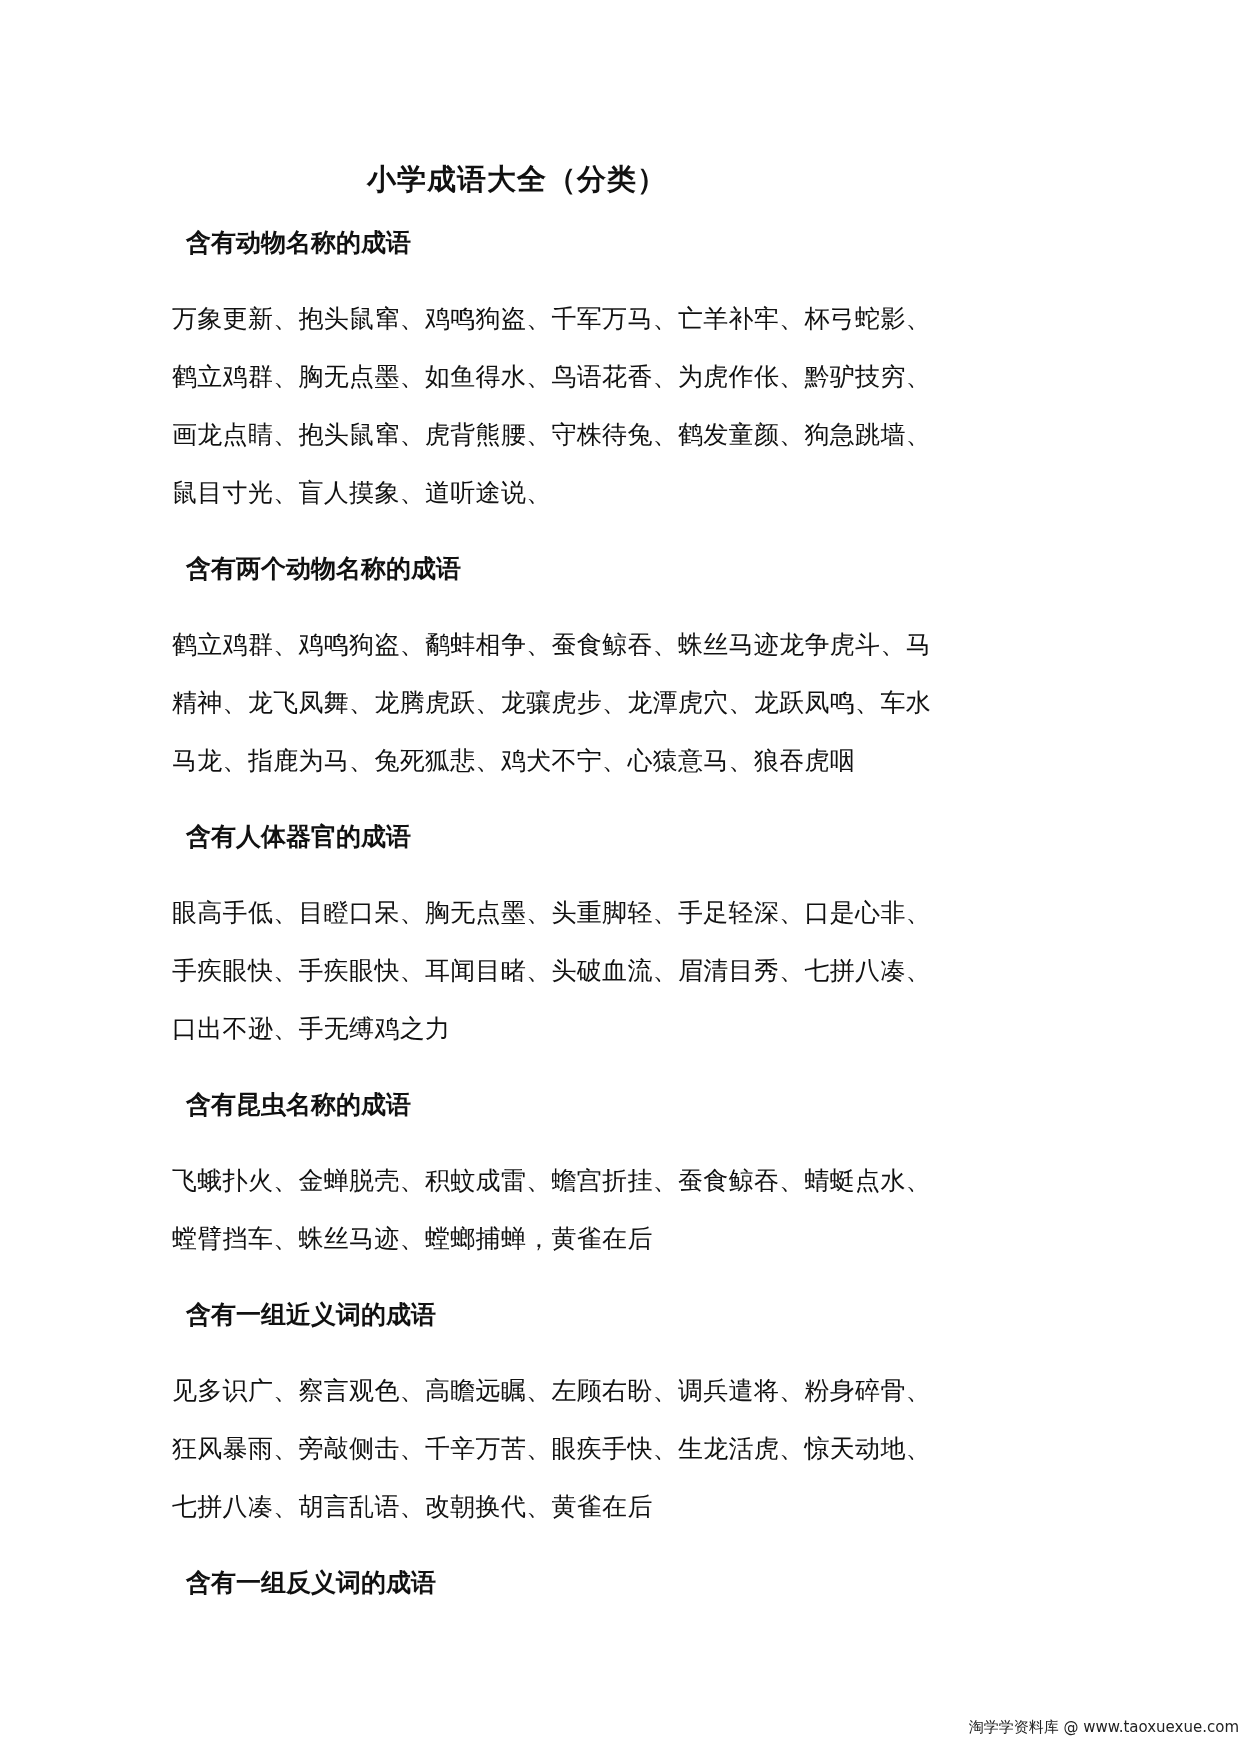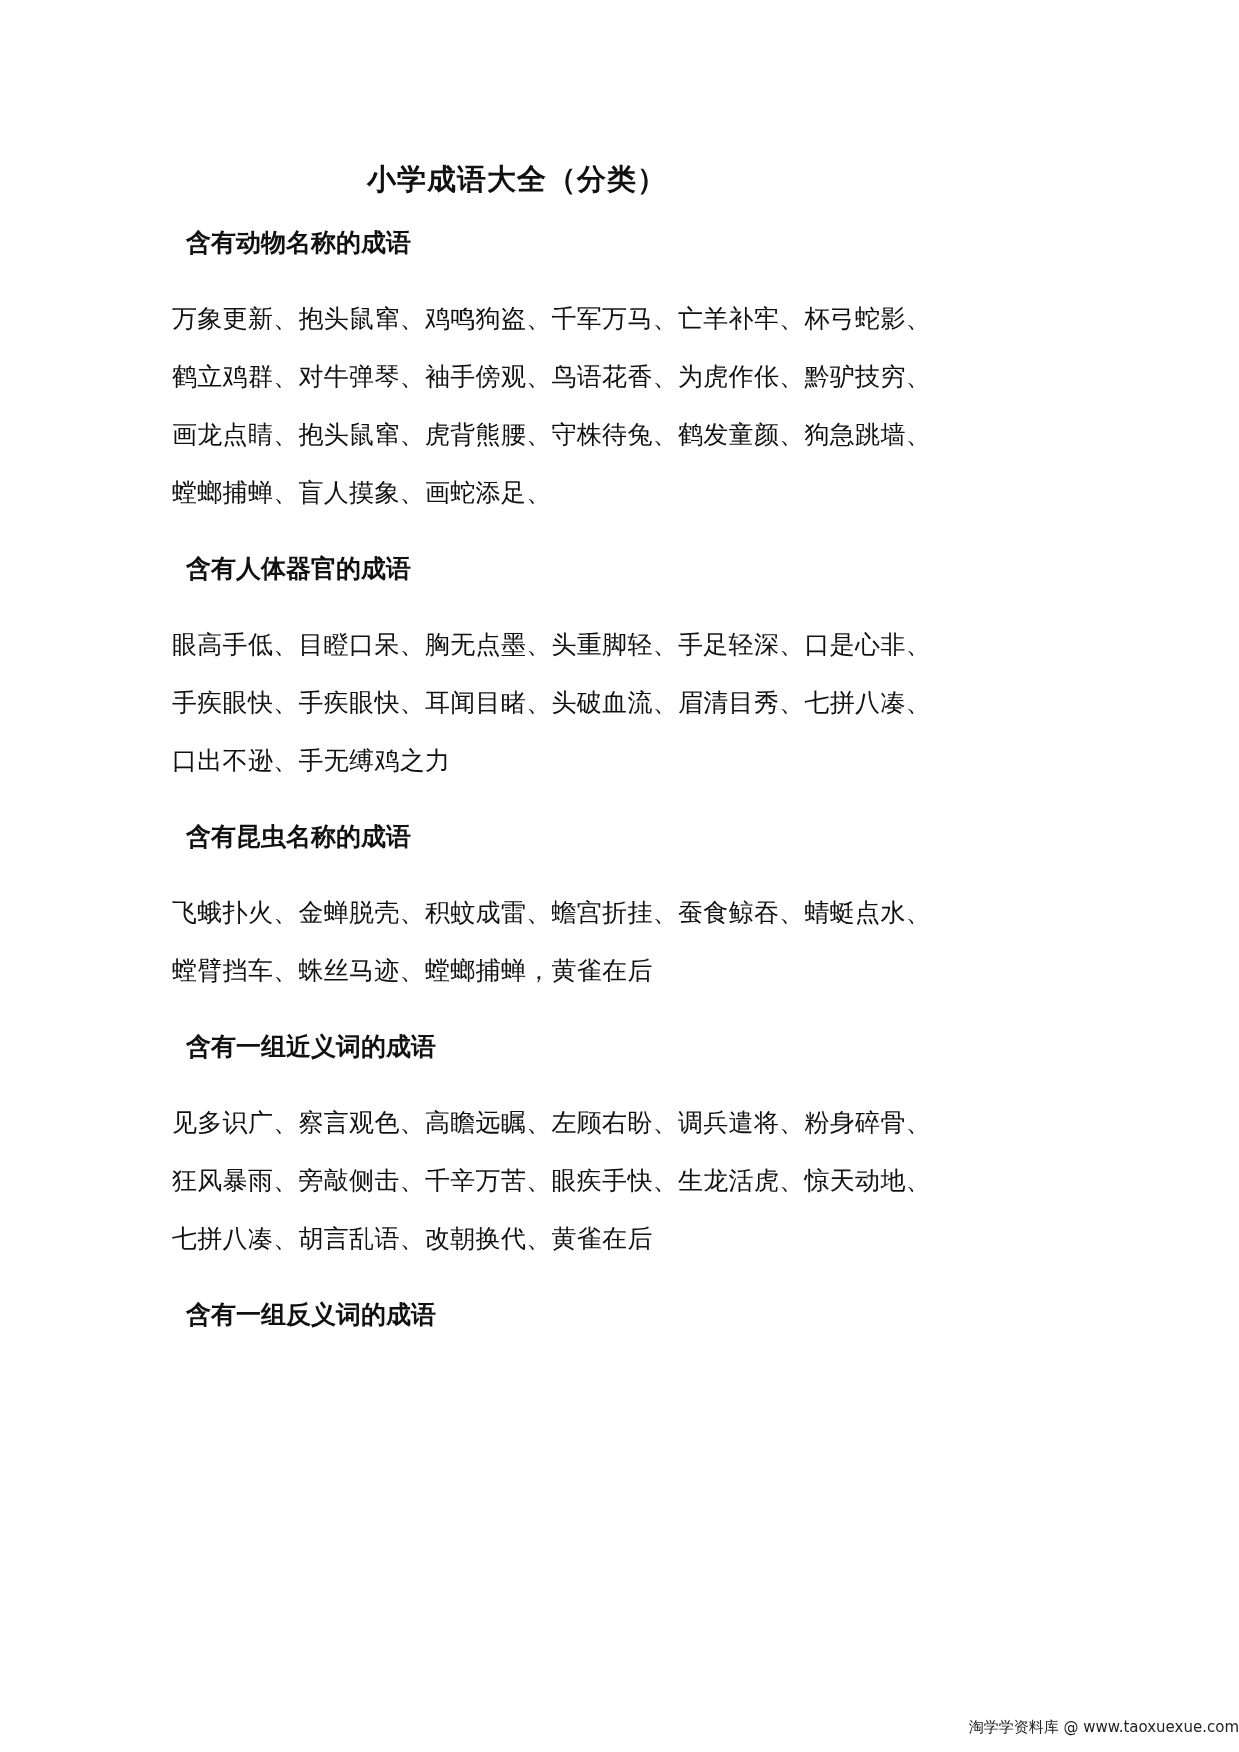--- a/index.html
+++ b/index.html
@@ -78,26 +78,34 @@
 <div class="page">
 
   <h1 class="title">小学成语大全（分类）</h1>
 
   <div class="content">
 
     <section>
       <h2 class="section-heading">含有动物名称的成语</h2>
       <div class="section-body">
         <span class="line">万象更新、抱头鼠窜、鸡鸣狗盗、千军万马、亡羊补牢、杯弓蛇影、</span>
-        <span class="line">鹤立鸡群、对牛弹琴、袖手傍观、鸟语花香、为虎作伥、黔驴技穷、</span>
+        <span class="line">鹤立鸡群、胸无点墨、如鱼得水、鸟语花香、为虎作伥、黔驴技穷、</span>
         <span class="line">画龙点睛、抱头鼠窜、虎背熊腰、守株待兔、鹤发童颜、狗急跳墙、</span>
-        <span class="line">螳螂捕蝉、盲人摸象、画蛇添足、</span>
+        <span class="line">鼠目寸光、盲人摸象、道听途说、</span>
       </div>
     </section>
 
+    <section>
+      <h2 class="section-heading">含有两个动物名称的成语</h2>
+      <div class="section-body">
+        <span class="line">鹤立鸡群、鸡鸣狗盗、鹬蚌相争、蚕食鲸吞、蛛丝马迹龙争虎斗、马</span>
+        <span class="line">精神、龙飞凤舞、龙腾虎跃、龙骧虎步、龙潭虎穴、龙跃凤鸣、车水</span>
+        <span class="line">马龙、指鹿为马、兔死狐悲、鸡犬不宁、心猿意马、狼吞虎咽</span>
+      </div>
+    </section>
 
     <section>
       <h2 class="section-heading">含有人体器官的成语</h2>
       <div class="section-body">
         <span class="line">眼高手低、目瞪口呆、胸无点墨、头重脚轻、手足轻深、口是心非、</span>
         <span class="line">手疾眼快、手疾眼快、耳闻目睹、头破血流、眉清目秀、七拼八凑、</span>
         <span class="line">口出不逊、手无缚鸡之力</span>
       </div>
     </section>
 

